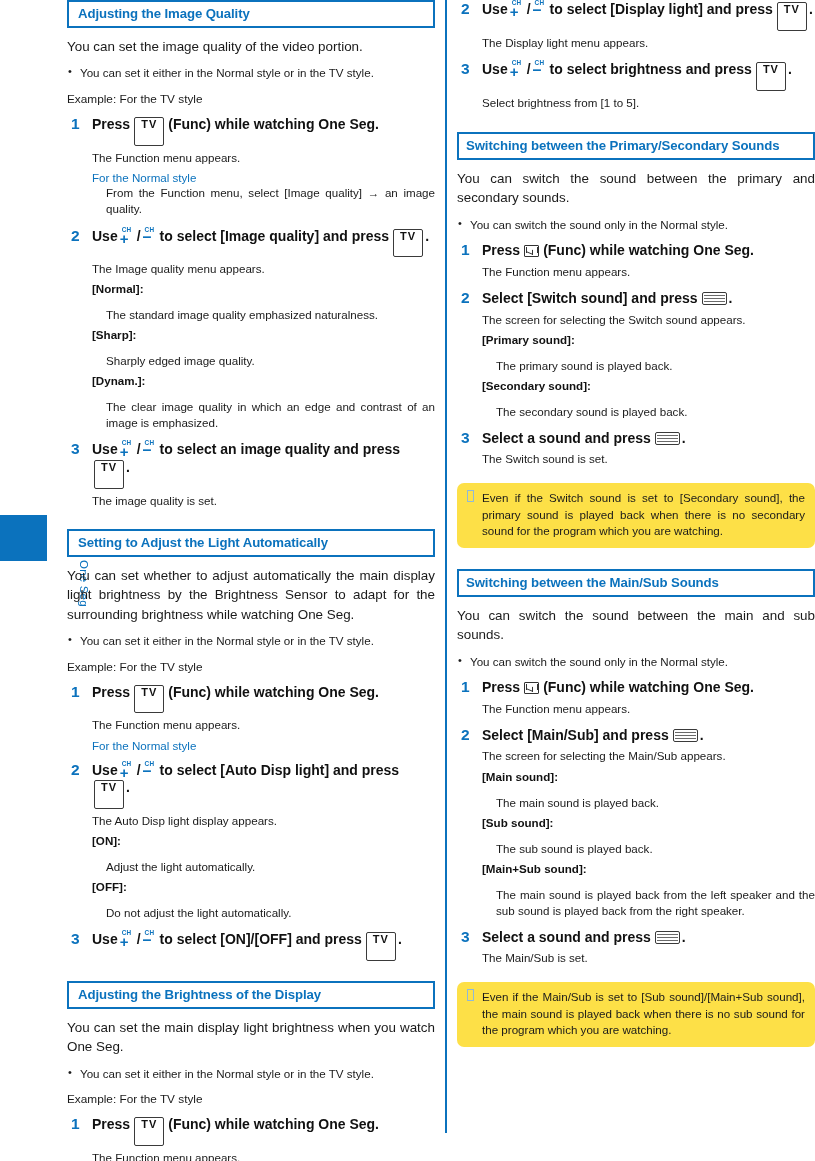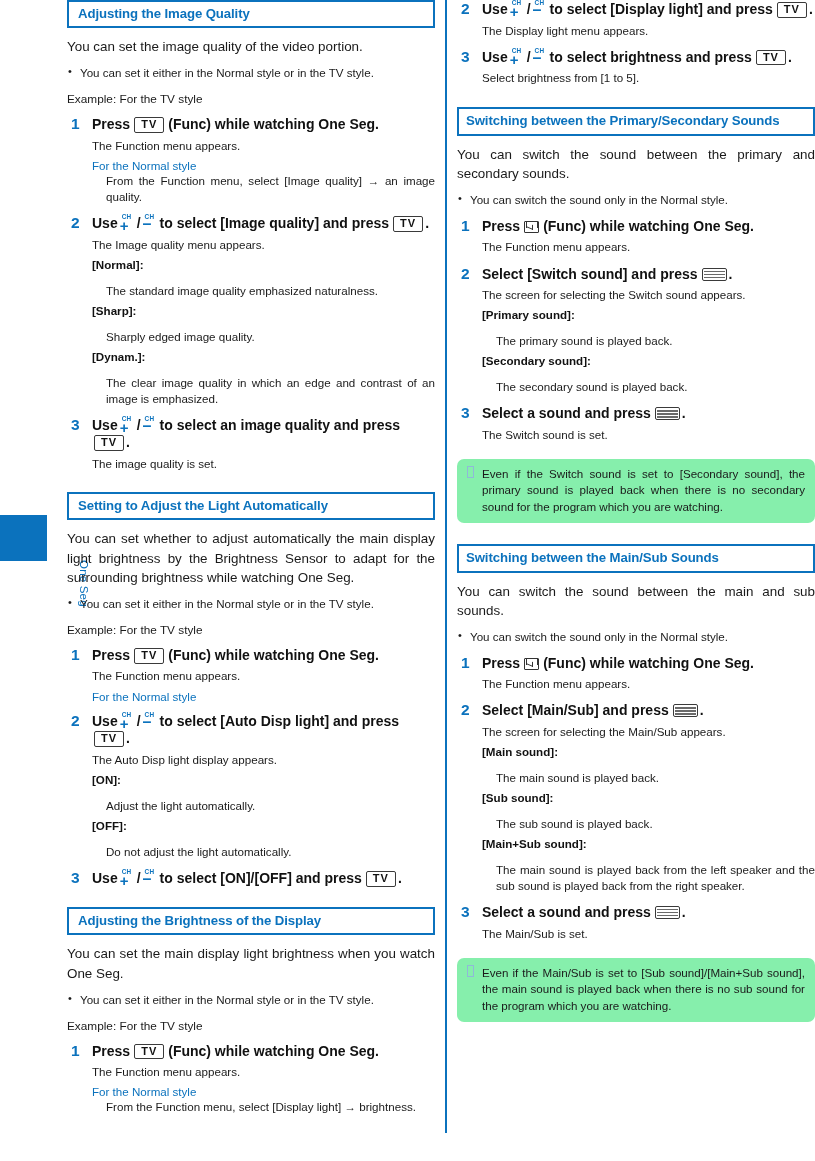--- a/index.html
+++ b/index.html
@@ -102,38 +102,38 @@
   .normal-style{
     color:#0b72bd;font-size:11.6px;margin-top:5px;font-weight:400;
   }
   .normal-body{
     font-size:11.6px;line-height:1.4;margin-top:1px;padding-left:14px;
     text-align:justify;color:#1a1a1a;
   }
 
   
   .note{
-    background:#86efac;border-radius:7px;
+    background:#fde047;border-radius:7px;
     margin-top:16px;padding:7px 10px 8px 10px;
     font-size:11.6px;line-height:1.42;
     text-align:justify;color:#1a1a1a;
     position:relative;
     box-sizing:border-box;
   }
   .note-inner{padding-left:15px;display:block;}
   .note-mark{
     position:absolute;left:10px;top:7px;
     width:7px;height:12px;border:1px solid #8fb9d8;
     display:inline-block;box-sizing:border-box;
   }
 
   
   .key-tv{
     display:inline-block;border:1.4px solid #3a3a3a;border-radius:2px;
-    padding:0px 6px 0 6px;margin:0 2px;
+    padding:0px 6px 13px 6px;margin:0 2px;
     font-size:11px;font-weight:bold;letter-spacing:1px;
     line-height:1.25;vertical-align:1px;color:#111;background:#fff;
   }
   .key-ch{
     display:inline-block;position:relative;width:15px;height:15px;
     vertical-align:-3px;margin:0 0px;
   }
   .key-ch .ch-lbl{
     position:absolute;top:-2px;left:2px;font-size:6.4px;font-weight:bold;
     color:#0b72bd;letter-spacing:.2px;line-height:1;

